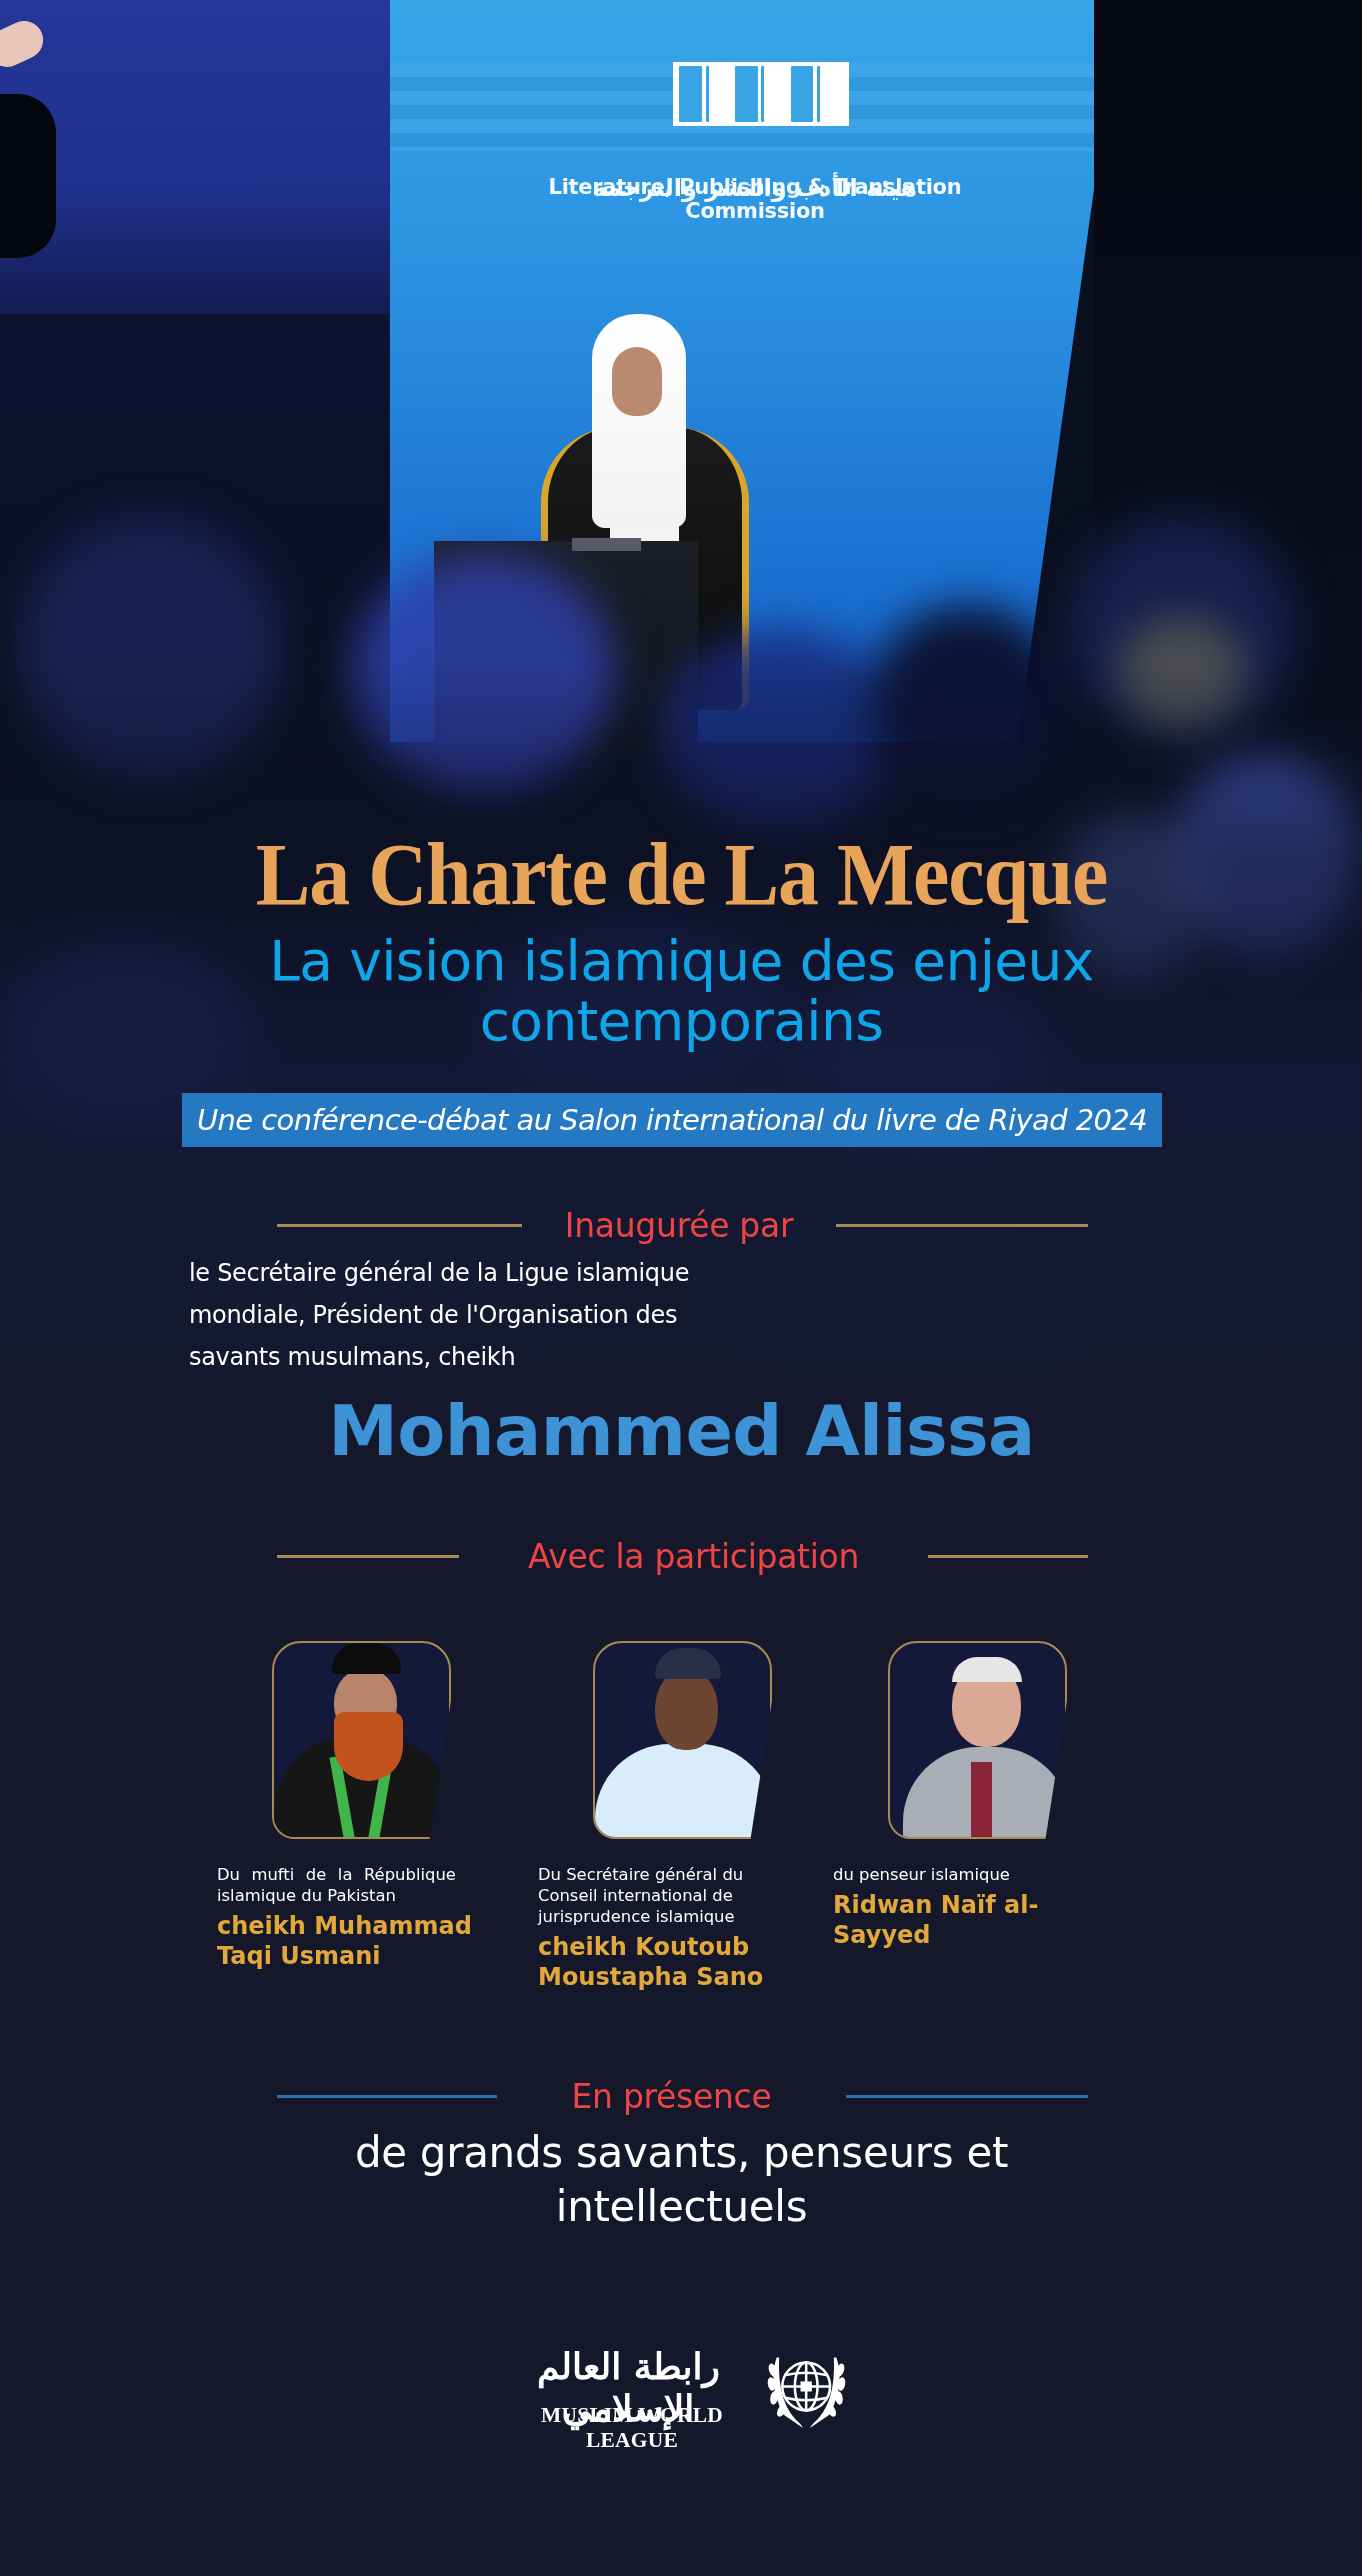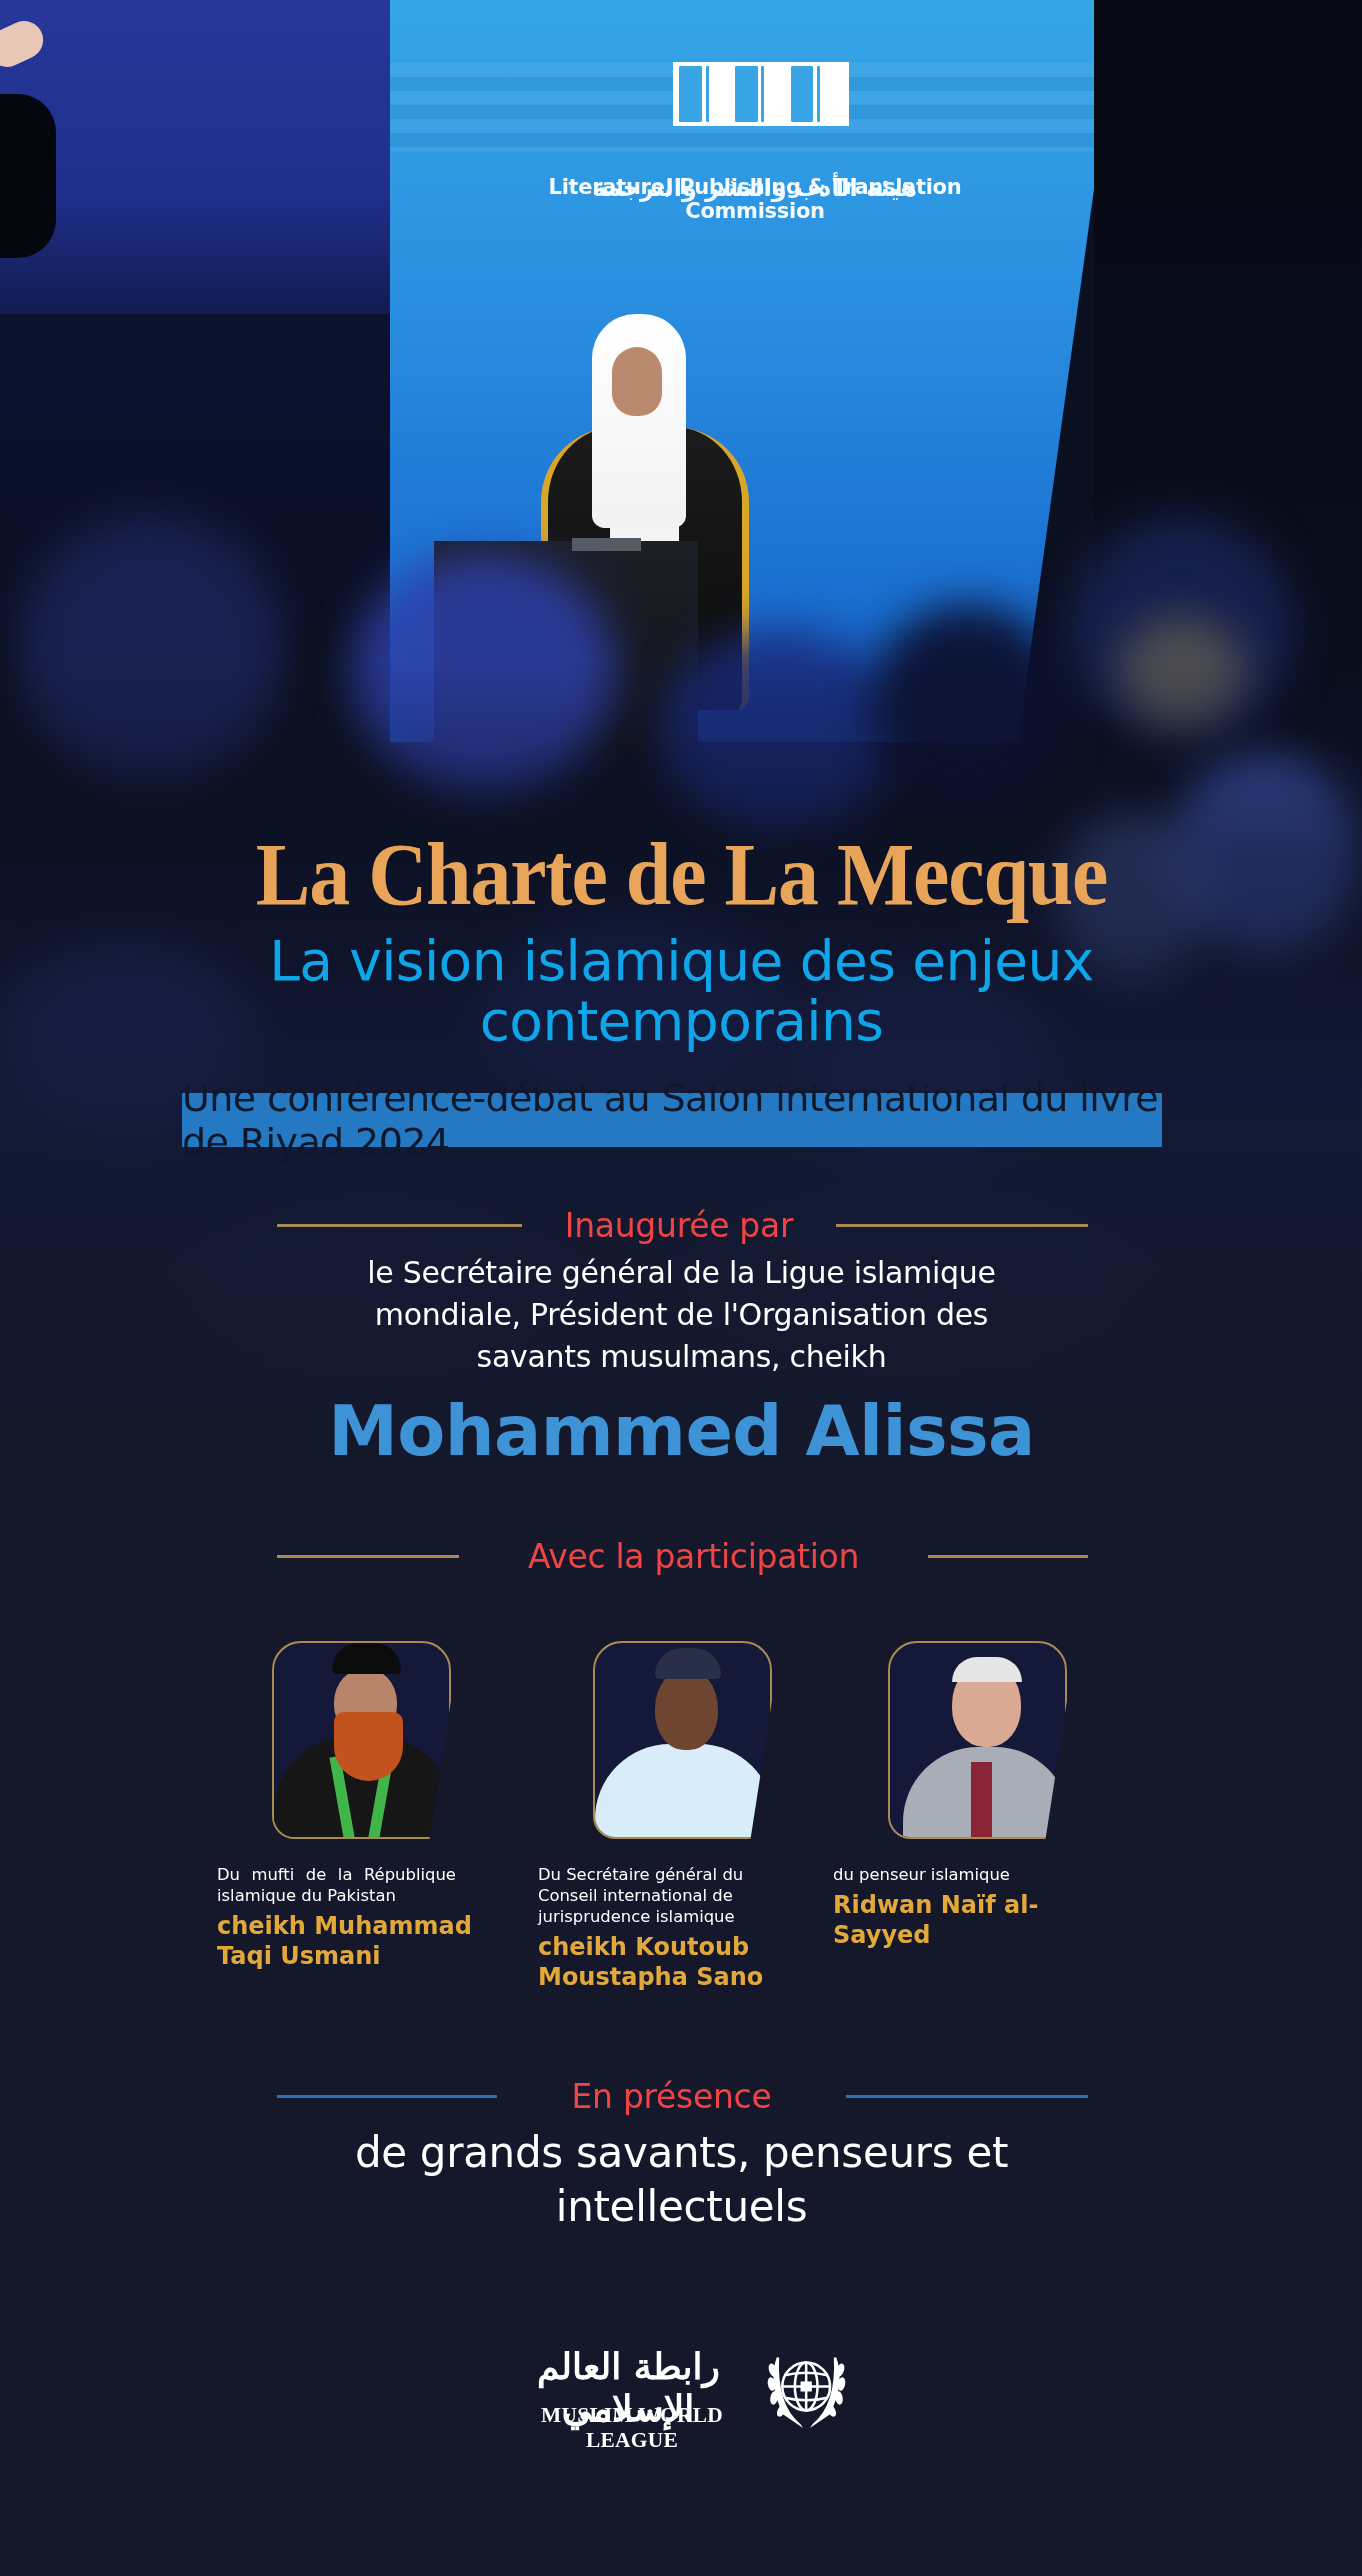--- a/index.html
+++ b/index.html
@@ -104,31 +104,31 @@
   }
   .subtitle {
     position: absolute; left: 0; top: 931px; width: 1363px; text-align: center;
     font-family: "DejaVu Sans", sans-serif; font-size: 55px; line-height: 60px; color: #0ea5e9;
     letter-spacing: -0.6px;
   }
   .banner {
     position: absolute; left: 182px; top: 1093px; width: 980px; height: 54px;
     background: #2479c2; display: flex; align-items: center; justify-content: center;
   }
-  .banner-text { font-size: 38px; color: #0f172a; letter-spacing: -0.6px; }
+  .banner-text { font-size: 29px; color: #ffffff; letter-spacing: -0.6px; font-style: italic; }
 
   .divider-row {
     position: absolute; left: 277px; width: 811px; display: flex; align-items: center; justify-content: space-between;
   }
   .divider-line { height: 2.5px; }
   .divider-label { font-size: 33px; color: #ef4444; letter-spacing: -0.3px; text-align: center; }
 
   .inaug-text {
-    position: absolute; left: 189px; top: 1252px; width: 985px; text-align: center;
-    font-size: 30px; line-height: 42px; color: #ffffff; letter-spacing: -0.3px;
+    position: absolute; left: 189px; top: 1252px; width: 985px; text-align: left;
+    font-size: 24px; line-height: 42px; color: #ffffff; letter-spacing: -0.3px;
   }
   .main-name {
     position: absolute; left: 0; top: 1390px; width: 1363px; text-align: center;
     font-size: 70px; font-weight: bold; color: #3d93d6; letter-spacing: -0.6px;
   }
 
   
   .participants { position: absolute; left: 0; top: 1641px; width: 1363px; height: 377px; }
   .person { position: absolute; width: 289px; }
   .photo-frame {

